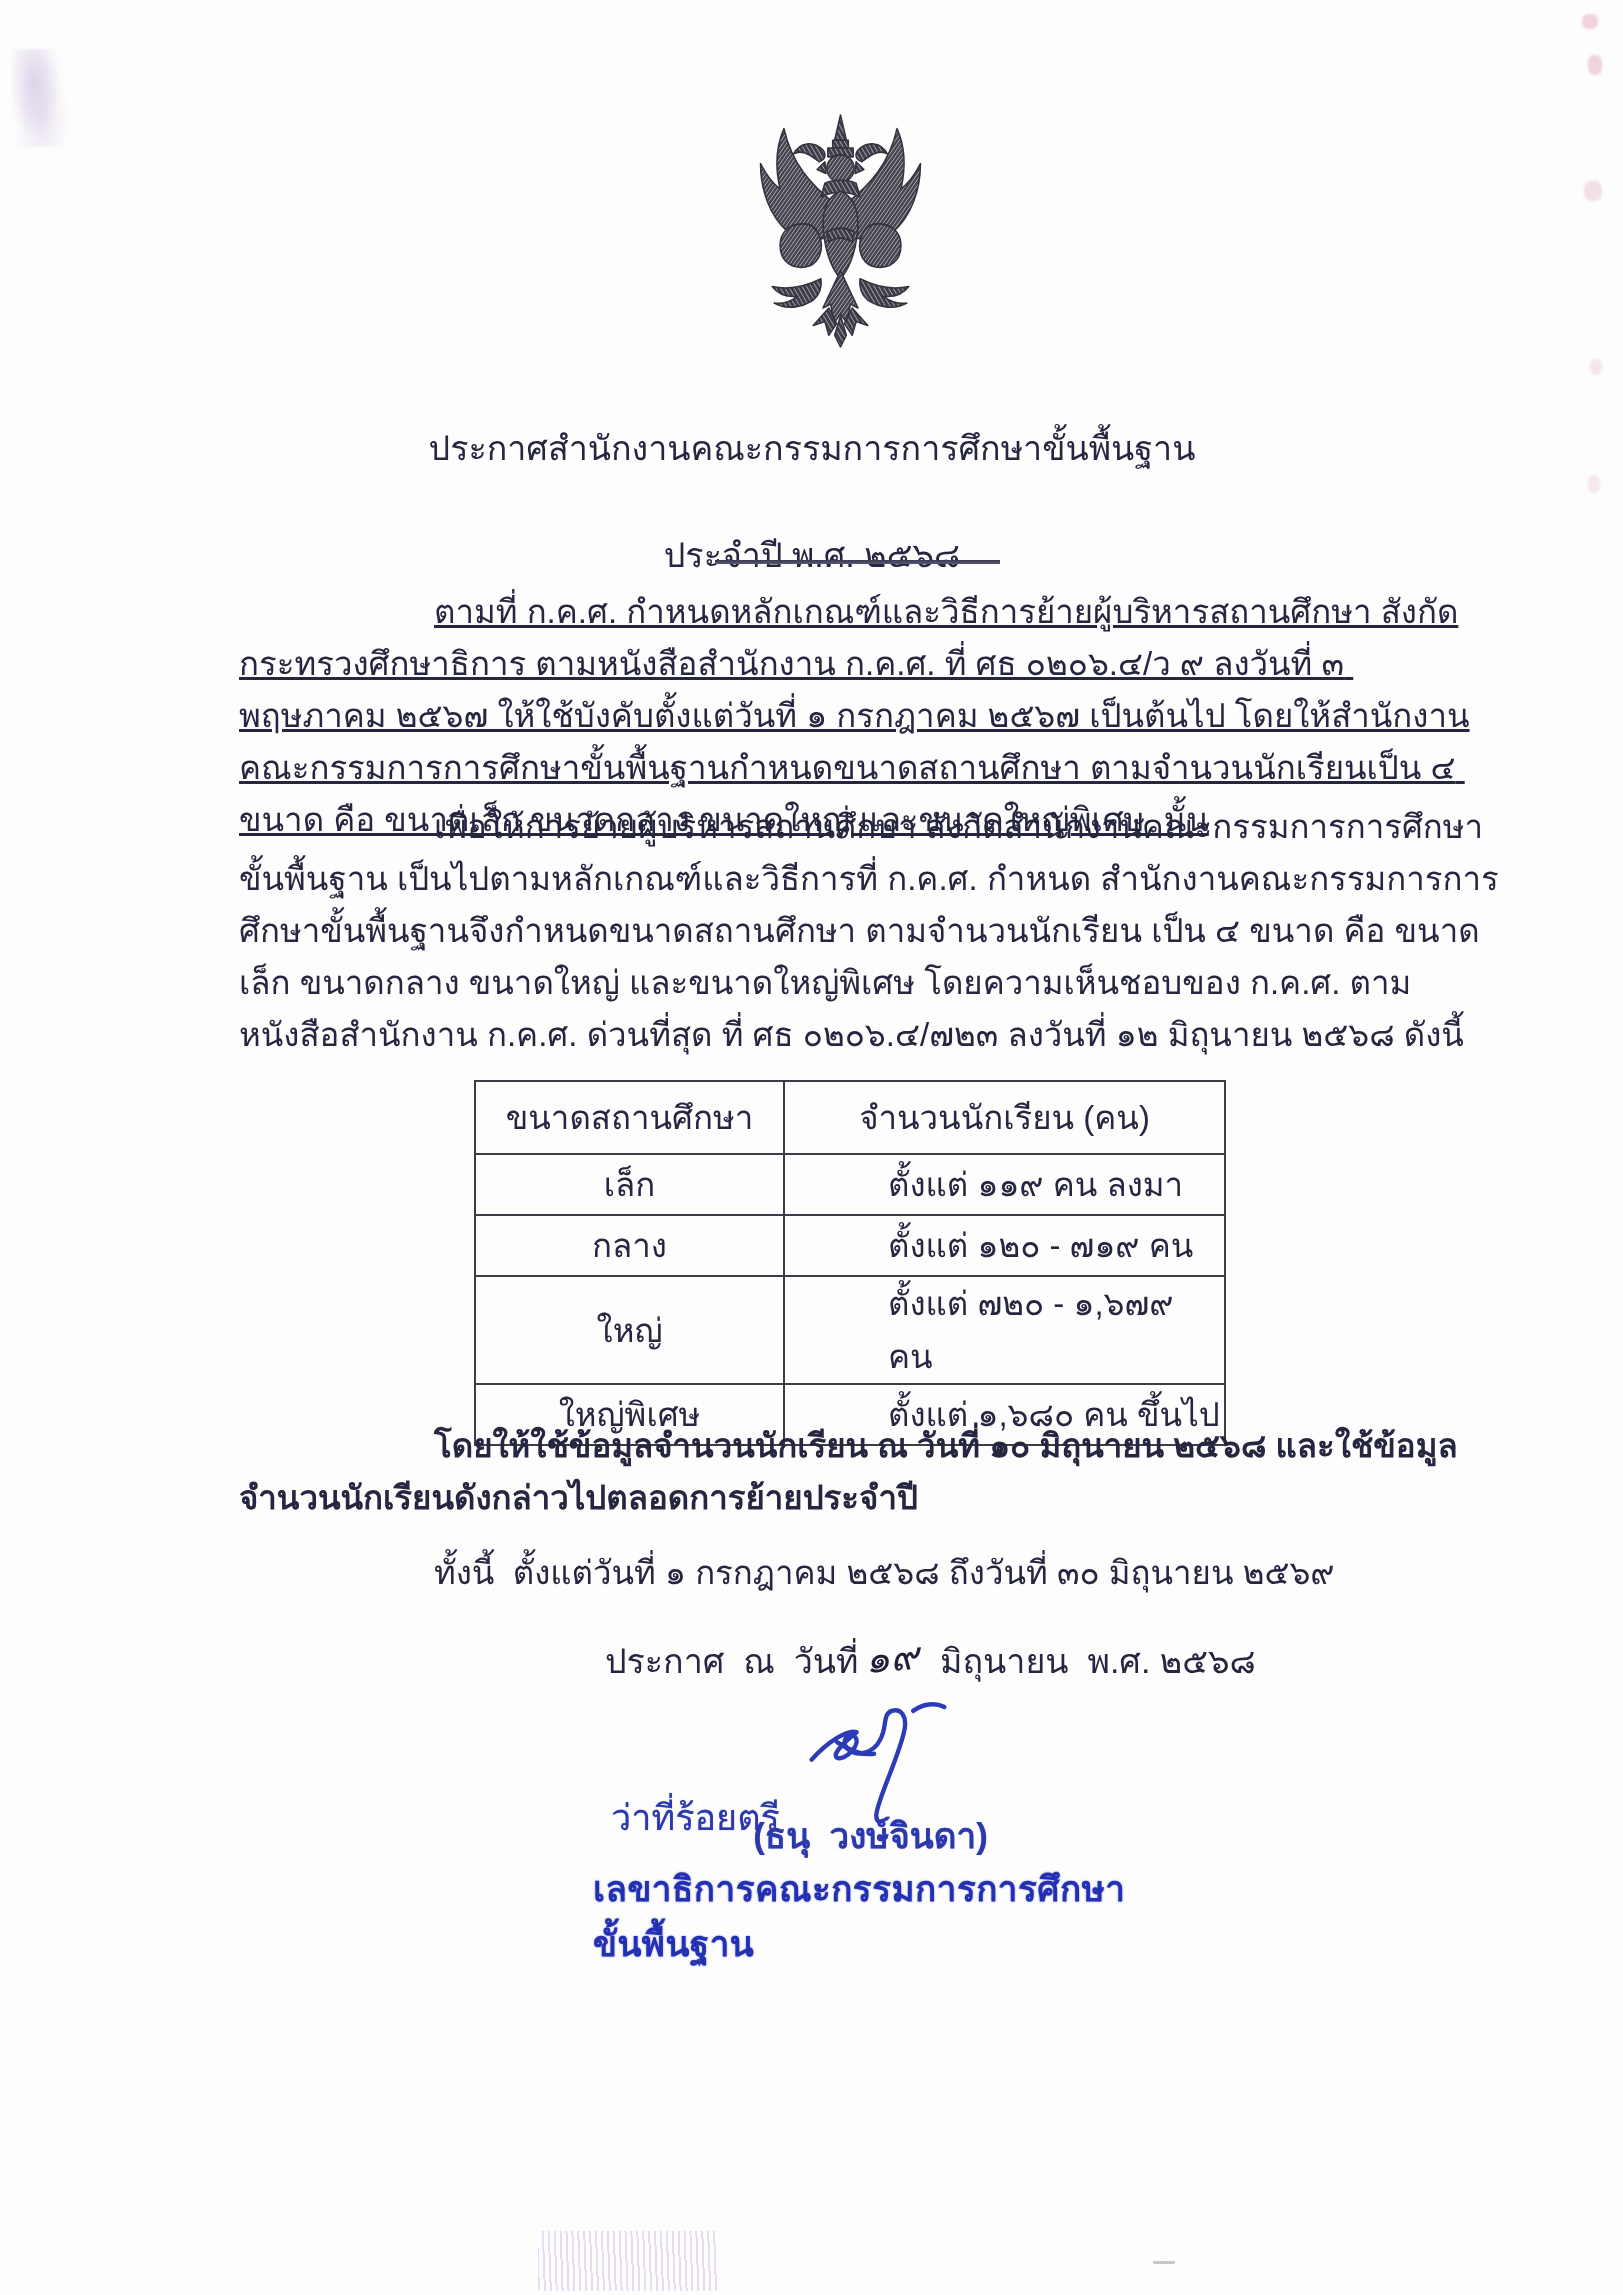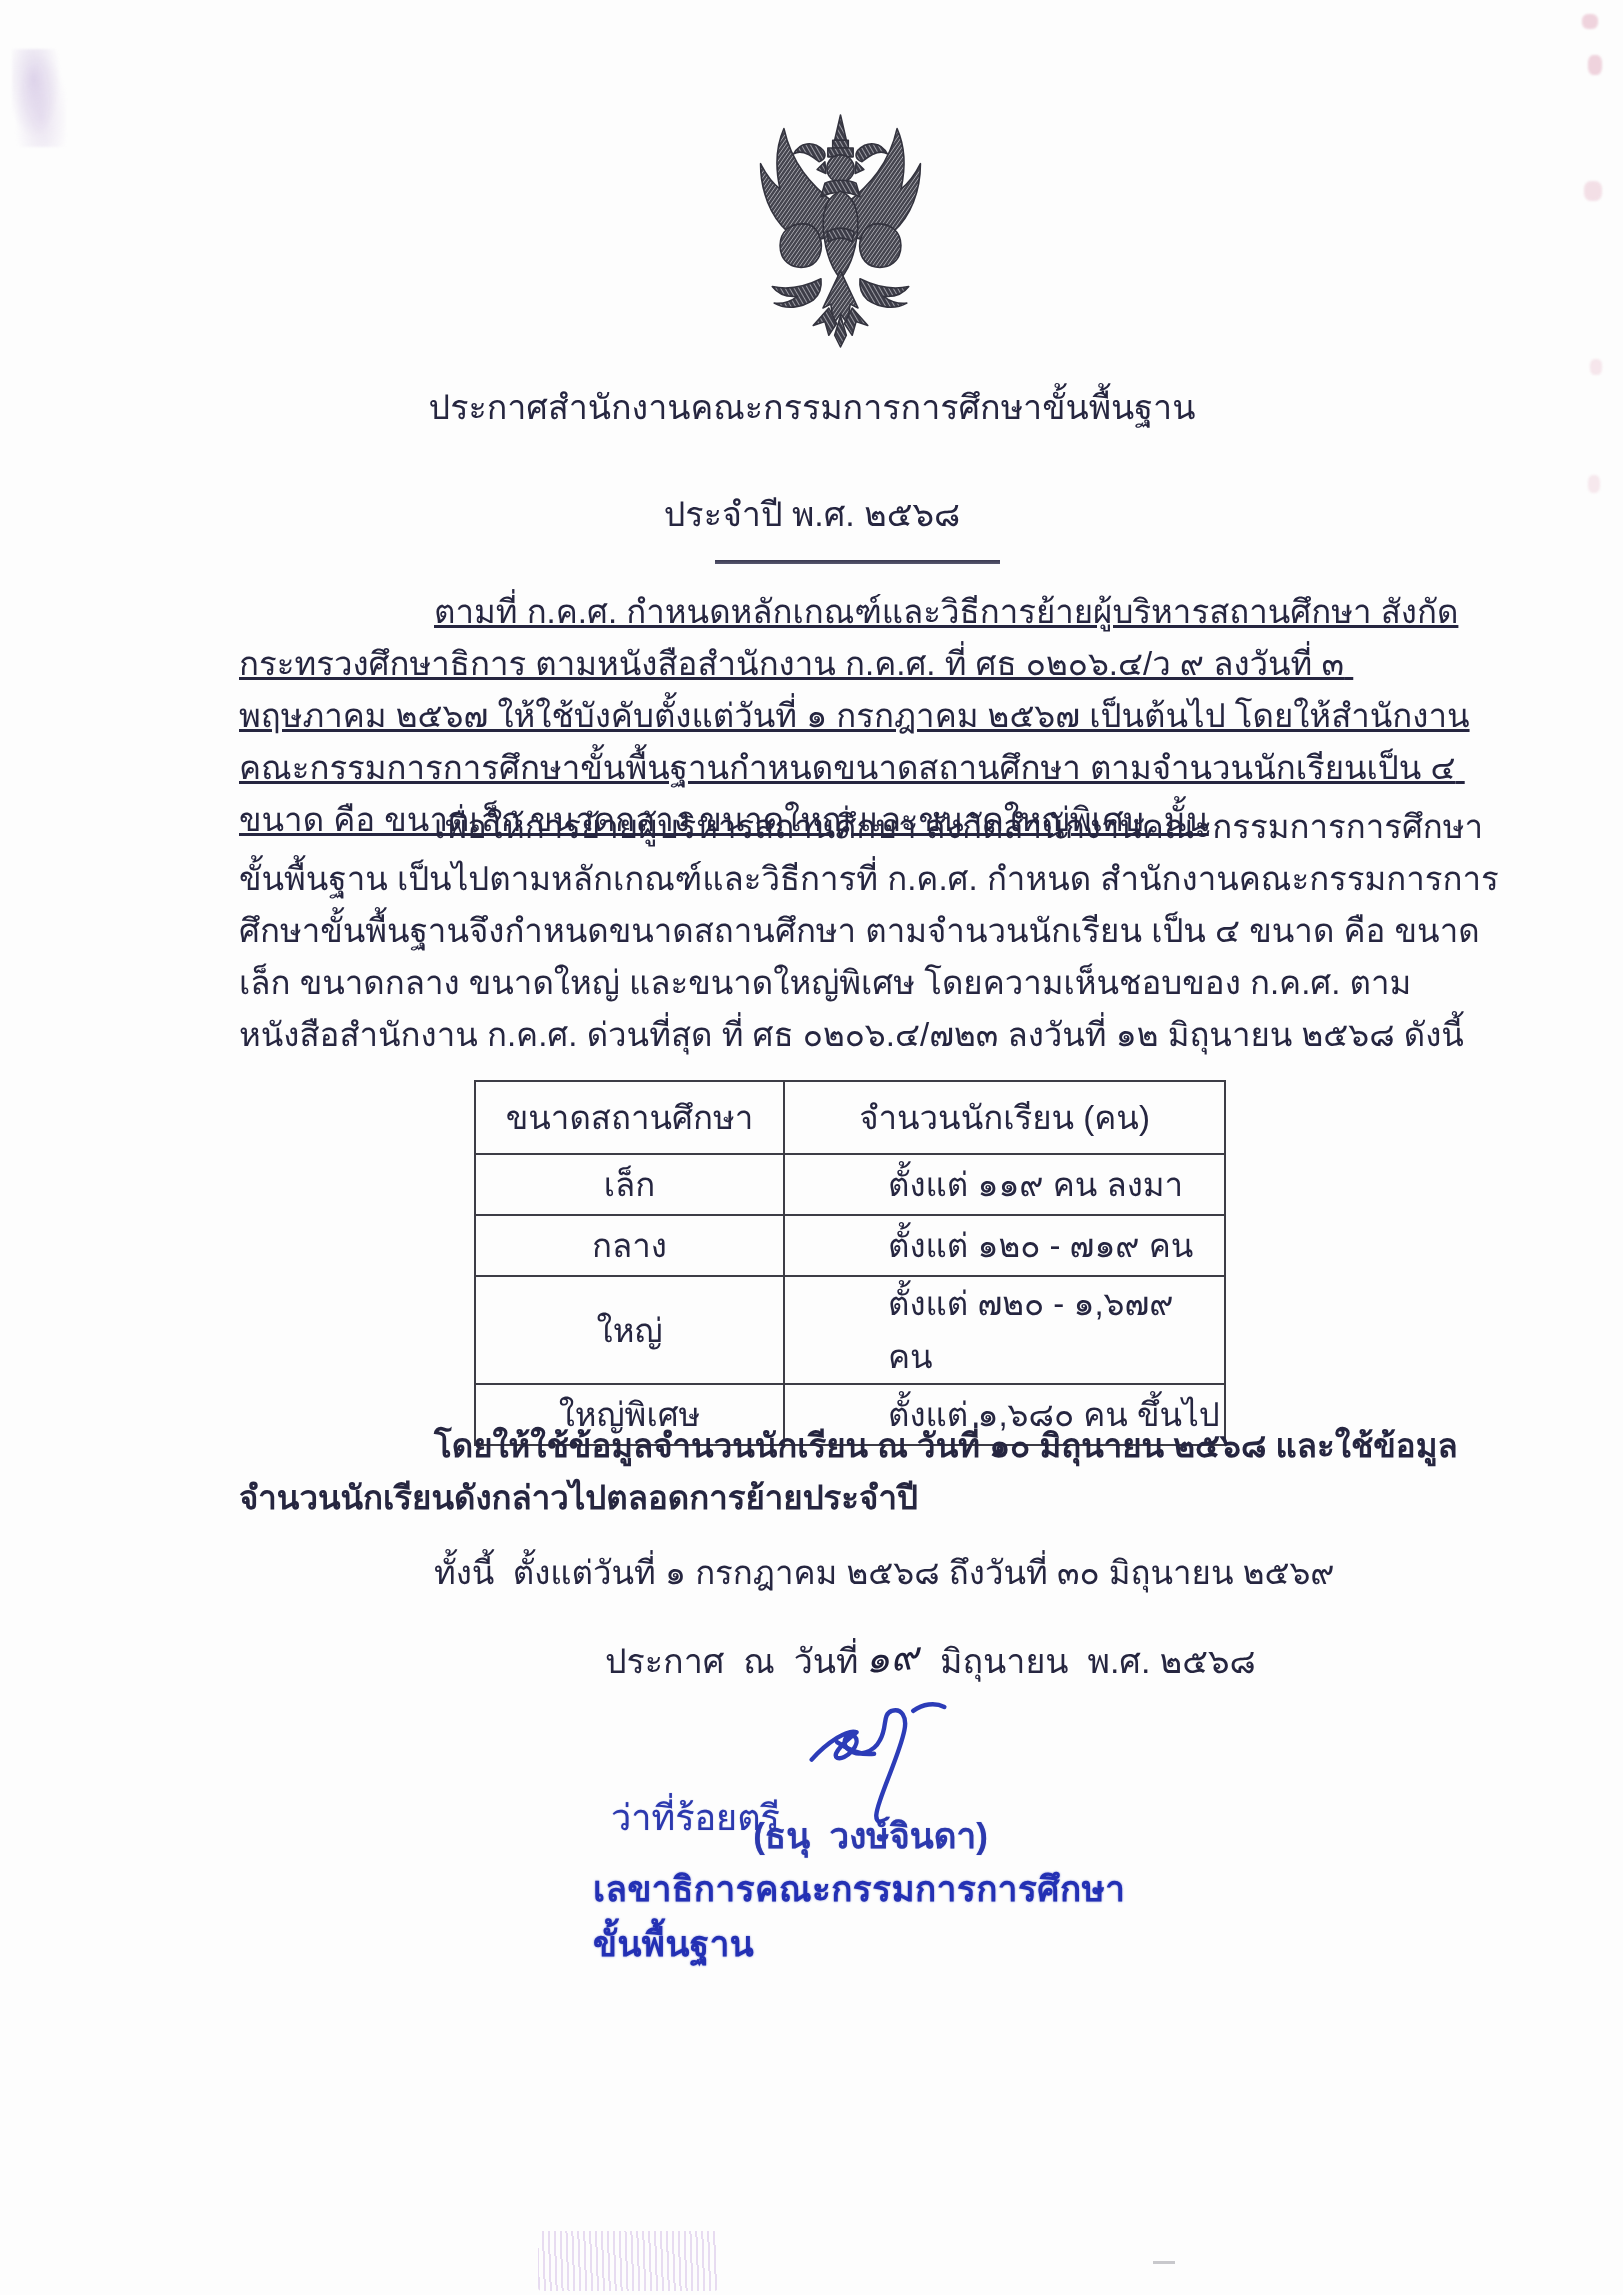--- a/index.html
+++ b/index.html
@@ -45,20 +45,21 @@
   .dash-bottom{left:1153px;top:2261px;width:21.5px;height:2.9px;background:rgba(120,120,130,.4);filter:blur(0.5px);}
   
   .emblem{position:absolute;left:743px;top:107px;width:195px;height:244px;}
   
   .title-line{
     position:absolute;left:0;width:100%;
     text-align:center;
     font-size:34px;line-height:47px;
     color:var(--ink);
     white-space:pre-wrap;
+    margin-top:41px;
   }
   .t1{top:384px;}
   .t2{top:437px;}
   .t3{top:491px;}
   .divider{
     position:absolute;left:715px;top:560px;width:285px;height:3.9px;
     background:linear-gradient(#3a3a52, #585870);
   }
   
   .para{

